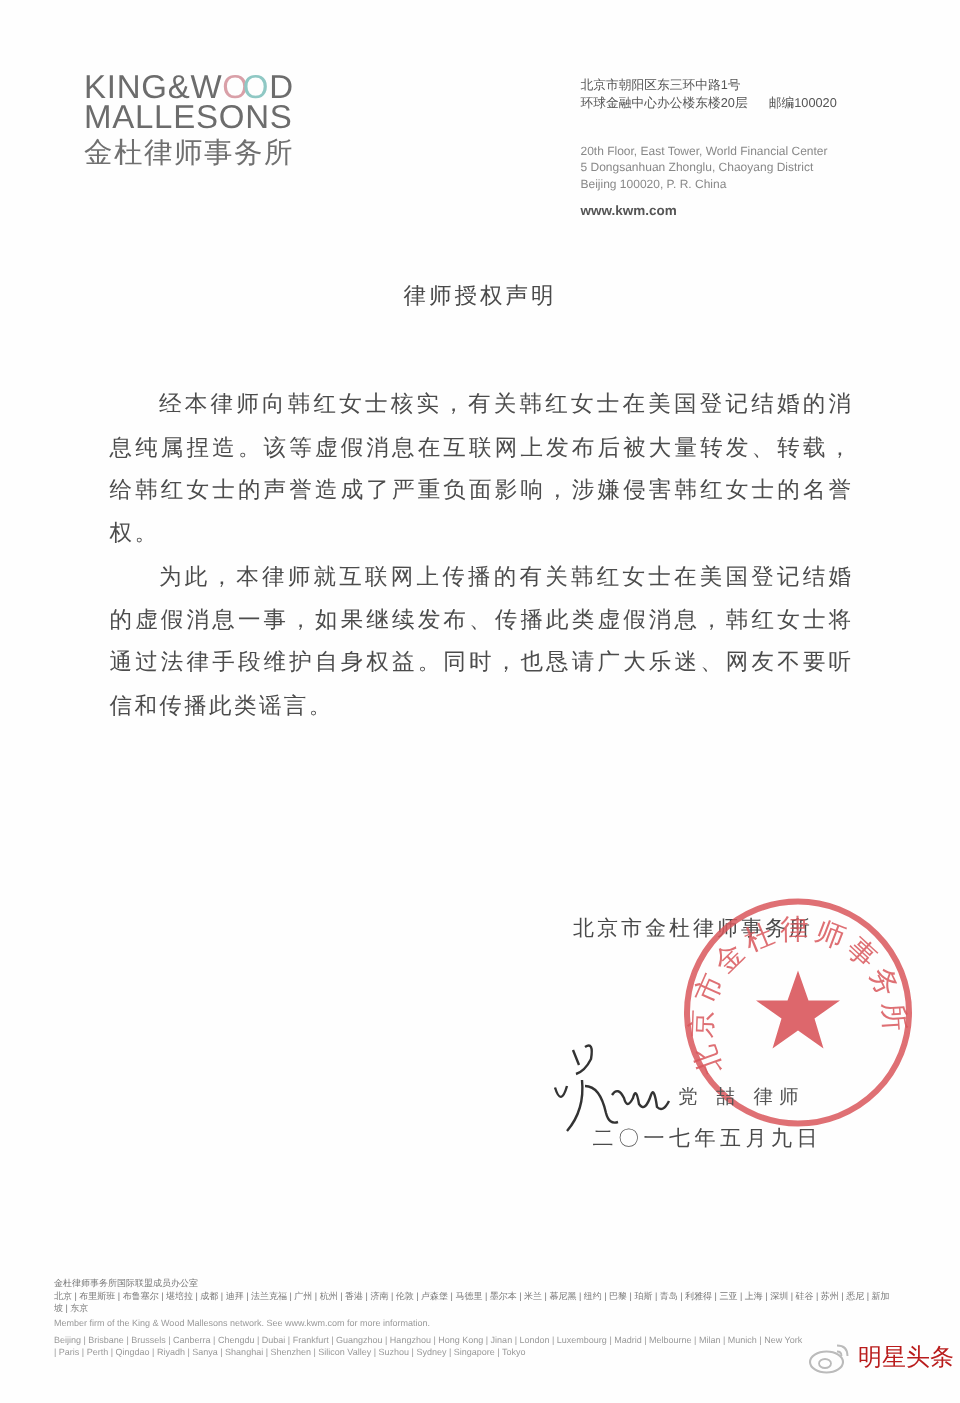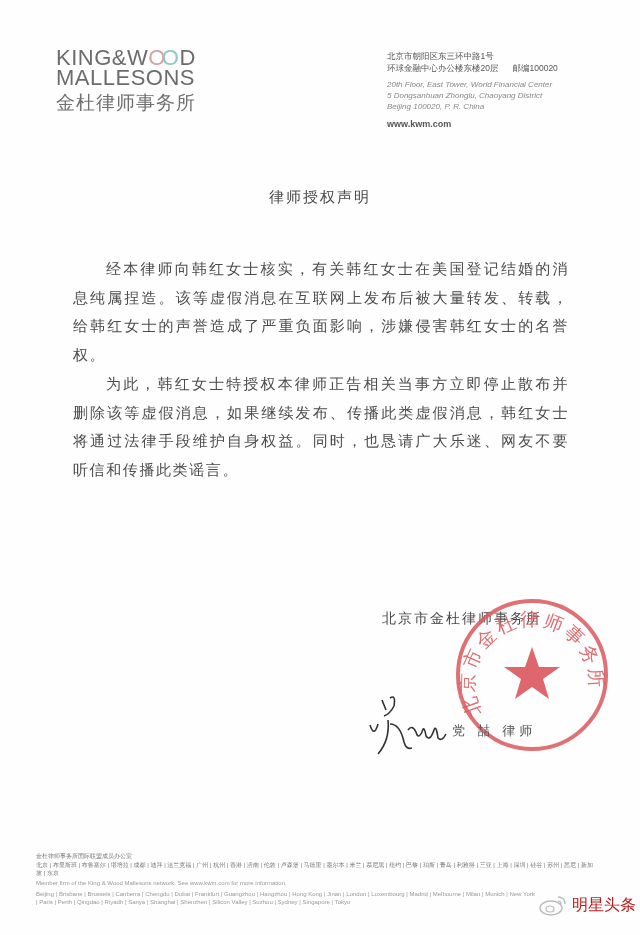--- a/index.html
+++ b/index.html
@@ -19,21 +19,21 @@
     font-size: 22px; line-height: 20px; letter-spacing: 0.5px; font-weight: 300;
     color: #6c6c6c;
   }
   .logo .zh { font-size: 19px; line-height: 24px; letter-spacing: 1px; color: #707070; margin-top: 2px; }
   .ring-a { color: #d9a0a8; }
   .ring-b { color: #8fc8c4; margin-left: -4px; }
 
   
   .addr { position: absolute; left: 387px; top: 50px; font-family: "Liberation Sans", sans-serif; }
   .addr .zh { font-size: 8.5px; line-height: 12px; color: #555; }
-  .addr .en { font-size: 8px; line-height: 11px; color: #888; margin-top: 5px; font-style: italic; }
+  .addr .en { font-size: 8px; line-height: 11px; color: #888; margin-top: 21px; }
   .addr .tel { font-size: 8px; line-height: 11px; color: #888; margin-top: 6px; }
   .addr .tel b { color: #444; }
   .addr .web { font-size: 9px; font-weight: bold; color: #555; margin-top: 7px; }
   .zip { margin-left: 14px; }
 
   
   .title {
     position: absolute; left: 0; right: 0; top: 188px; text-align: center;
     font-size: 15px; font-weight: normal; letter-spacing: 2px; color: #4a4a4a;
     font-family: "DejaVu Serif", serif;
@@ -94,21 +94,21 @@
       <div>5 Dongsanhuan Zhonglu, Chaoyang District</div>
       <div>Beijing 100020, P. R. China</div>
     </div>
     <div class="web">www.kwm.com</div>
   </div>
 
   <div class="title">律师授权声明</div>
 
   <div class="body">
     <p>经本律师向韩红女士核实，有关韩红女士在美国登记结婚的消息纯属捏造。该等虚假消息在互联网上发布后被大量转发、转载，给韩红女士的声誉造成了严重负面影响，涉嫌侵害韩红女士的名誉权。</p>
-    <p>为此，韩红女士特授权本律师正告相关当事方立即停止散布并删除该等虚假消息，如果继续发布、传播此类虚假消息，韩红女士将通过法律手段维护自身权益。同时，也恳请广大乐迷、网友不要听信和传播此类谣言。</p>
+    <p>为此，本律师就互联网上传播的有关韩红女士在美国登记结婚的虚假消息一事，如果继续发布、传播此类虚假消息，韩红女士将通过法律手段维护自身权益。同时，也恳请广大乐迷、网友不要听信和传播此类谣言。</p>
   </div>
 
   <div class="firm-sign">北京市金杜律师事务所</div>
 
   <svg class="seal" width="160" height="160" viewBox="0 0 160 160">
     <defs>
       <path id="sealArc" d="M 30 118 A 58 58 0 1 1 130 118"></path>
     </defs>
     <circle cx="80" cy="80" r="74" fill="none" stroke="#d9575c" stroke-width="4" opacity="0.85"></circle>
     <text font-size="19" fill="#d9575c" opacity="0.85" font-family="DejaVu Serif, serif" letter-spacing="3">
@@ -116,20 +116,21 @@
     </text>
     <polygon points="80,52 87,72 108,72 91,84 97,104 80,92 63,104 69,84 52,72 73,72" fill="#d9575c" opacity="0.9"></polygon>
   </svg>
 
   <svg class="signature" width="100" height="80" viewBox="0 0 100 80">
     <path d="M10 45 Q14 58 18 44 M22 20 L26 30 M30 18 Q36 14 34 26 Q30 34 24 36 M28 40 Q30 60 18 74 M30 44 Q40 44 44 62 Q46 70 52 68" stroke="#333" stroke-width="1.6" fill="none"></path>
     <path d="M48 50 Q52 44 56 52 Q58 60 62 52 Q64 44 66 56 Q70 62 74 50 Q76 44 78 58 Q82 62 86 54" stroke="#333" stroke-width="1.6" fill="none"></path>
   </svg>
 
   <div class="lawyer-name">党 喆 律师</div>
+  <div class="date">二〇一七年五月九日</div>
 
   <div class="footer">
     <div class="head">金杜律师事务所国际联盟成员办公室</div>
     <div class="cities-zh">北京 | 布里斯班 | 布鲁塞尔 | 堪培拉 | 成都 | 迪拜 | 法兰克福 | 广州 | 杭州 | 香港 | 济南 | 伦敦 | 卢森堡 | 马德里 | 墨尔本 | 米兰 | 慕尼黑 | 纽约 | 巴黎 | 珀斯 | 青岛 | 利雅得 | 三亚 | 上海 | 深圳 | 硅谷 | 苏州 | 悉尼 | 新加坡 | 东京</div>
     <div class="member">Member firm of the King &amp; Wood Mallesons network. See www.kwm.com for more information.</div>
     <div class="cities-en">Beijing | Brisbane | Brussels | Canberra | Chengdu | Dubai | Frankfurt | Guangzhou | Hangzhou | Hong Kong | Jinan | London | Luxembourg | Madrid | Melbourne | Milan | Munich | New York | Paris | Perth | Qingdao | Riyadh | Sanya | Shanghai | Shenzhen | Silicon Valley | Suzhou | Sydney | Singapore | Tokyo</div>
   </div>
 
   <div class="watermark">
     <svg width="30" height="24" viewBox="0 0 30 24">

